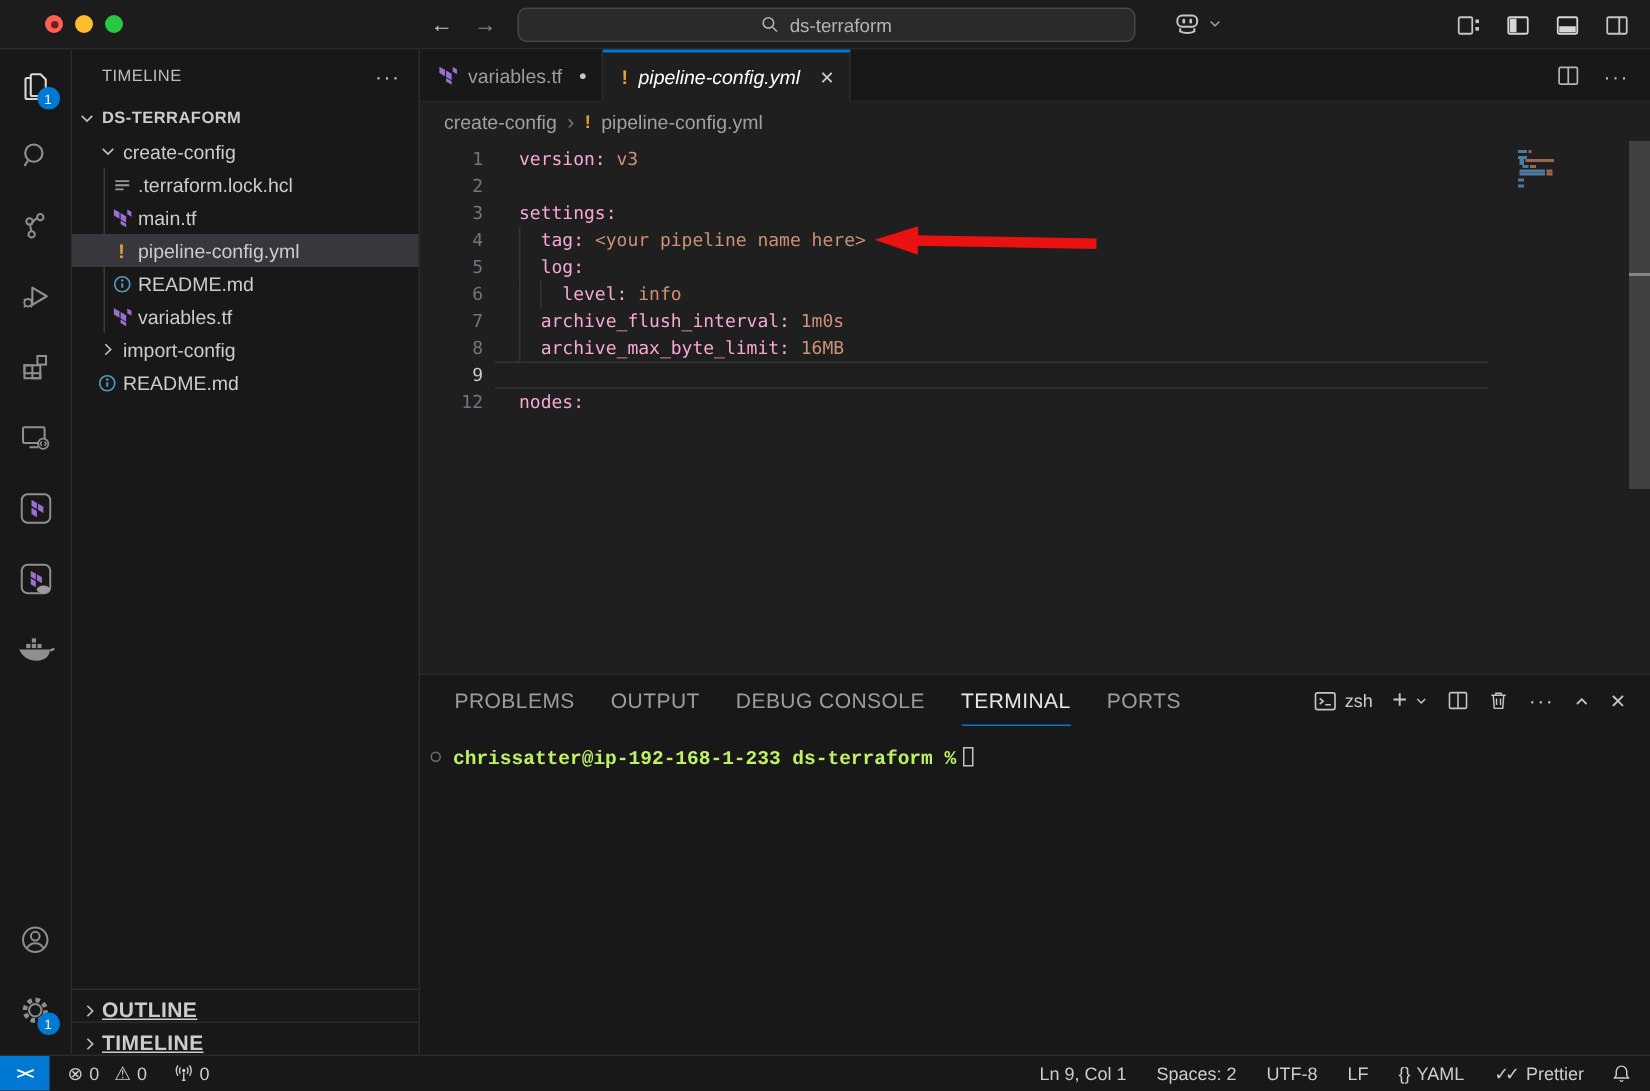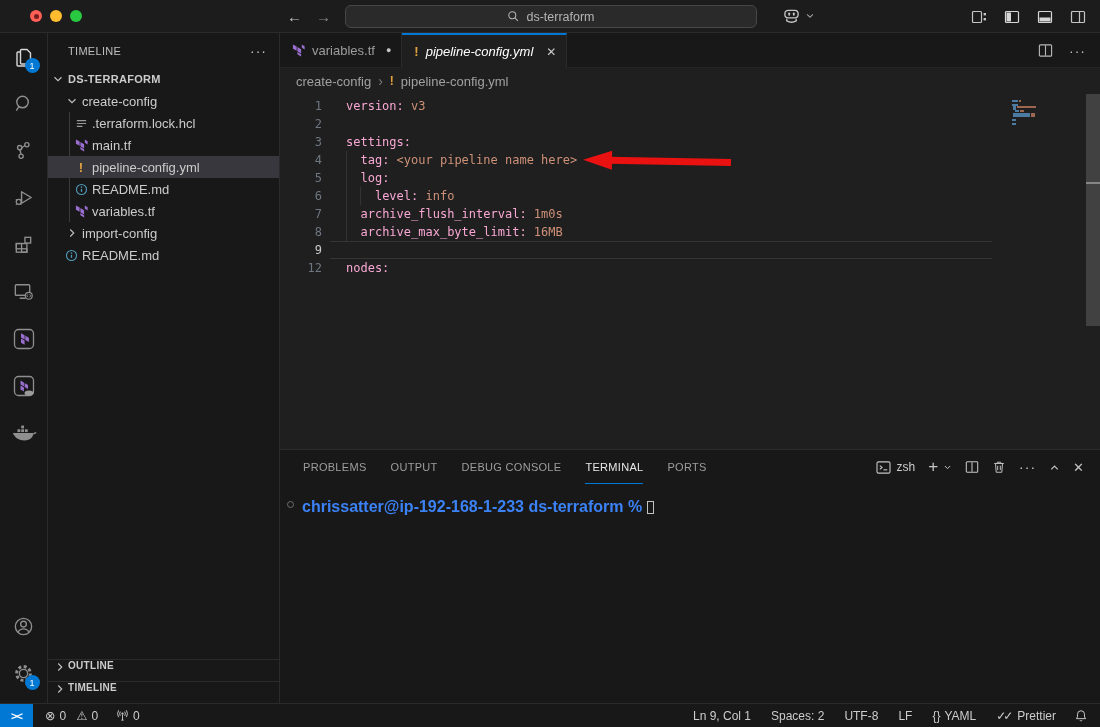--- a/index.html
+++ b/index.html
@@ -42,22 +42,22 @@
   .sb-title { font-size:11px; color:#bfbfbf; letter-spacing:.3px; }
   .sb-more { color:#c0c0c0; font-size:14px; letter-spacing:1px; }
   .tree-row { height:22px; display:flex; align-items:center; font-size:13px; position:relative; cursor:pointer; }
   .tree-row.selected { background:#37373d; }
   .tree-row .chev { width:16px; display:flex; justify-content:center; color:#c0c0c0; }
   .tree-row .ficon { width:18px; display:flex; justify-content:center; align-items:center; font-size:12px; }
   .tree-row .lbl { margin-left:2px; white-space:nowrap; }
   .tree-row.root .lbl { font-weight:700; font-size:11px; letter-spacing:.3px; }
   .tree-row .guideline { position:absolute; left:21px; top:0; bottom:0; width:1px; background:#3a3a3a; }
   .sb-sections { position:absolute; left:0; right:0; bottom:0; }
-  .sb-section { height:22px; border-top:1px solid #2b2b2b; display:flex; align-items:flex-start; padding-left:4px;
-    font-size:10px; font-weight:700; letter-spacing:.3px; color:#cccccc; cursor:pointer; }
+  .sb-section { height:22px; border-top:1px solid #2b2b2b; display:flex; align-items:flex-end; padding-left:4px;
+    font-size:14px; font-weight:700; letter-spacing:.3px; color:#cccccc; cursor:pointer;text-decoration:underline; }
   .warn-glyph { color:#e2a33e; font-weight:700; font-style:normal; }
 
   
   .editorcol { flex:1; display:flex; flex-direction:column; background:#1f1f1f; min-width:0; }
 
   .tabbar { height:35px; background:#181818; display:flex; align-items:stretch; border-bottom:1px solid #252525; position:relative; }
   .tab { display:flex; align-items:center; gap:7px; padding:0 10px 0 12px; font-size:13px;
     border-right:1px solid #2b2b2b; cursor:pointer; position:relative; }
   .tab.inactive { background:#181818; color:#9d9d9d; }
   .tab.active { background:#1f1f1f; color:#ffffff; border-top:2px solid #0078d4; margin-bottom:-1px; }
@@ -83,27 +83,27 @@
   .arrow-annot { position:absolute; left:302px; top:-2px; width:152px; height:22px; z-index:5; }
   .minimap { position:absolute; top:6px; right:18px; width:70px; }
   .mm-row { height:2.1px; position:relative; }
   .mm-block { position:absolute; top:0; height:2px; }
   .vscroll { position:absolute; top:0; right:0; width:14px; height:232px; background:rgba(121,121,121,.38); }
   .vscroll .tick { position:absolute; left:0; right:0; top:88px; height:2px; background:rgba(190,190,190,.55); }
 
   
   .panel { height:254px; background:#181818; border-top:1px solid #2b2b2b; position:relative; }
   .panel-tabs { height:34px; display:flex; align-items:center; padding-left:23px; gap:24px; }
-  .ptab { font-size:11px; letter-spacing:.3px; color:#9d9d9d; height:34px; display:flex; align-items:center; cursor:pointer; }
+  .ptab { font-size:14px; letter-spacing:.3px; color:#9d9d9d; height:34px; display:flex; align-items:center; cursor:pointer; }
   .ptab.active { color:#e7e7e7; box-shadow:inset 0 -1px 0 #0078d4; }
   .panel-actions { position:absolute; right:16px; top:0; height:34px; display:flex; align-items:center; gap:13px; color:#c5c5c5; }
   .pa-group { display:flex; align-items:center; gap:5px; }
   .shell-label { font-size:12px; color:#cccccc; }
-  .terminal-body { position:relative; padding:14px 0 0 22px; font-family:Liberation Sans, sans-serif;
-    font-size:16px; color:#3b82f6; font-weight:700; }
+  .terminal-body { position:relative; padding:14px 0 0 22px; font-family:Liberation Mono, monospace;
+    font-size:13px; color:#bef264; font-weight:700; }
   .term-decoration { position:absolute; left:7px; top:17px; width:7px; height:7px; border:1px solid #6e6e6e; border-radius:50%; }
   .term-cursor { display:inline-block; width:7px; height:13px; border:1px solid #c2c2c2; vertical-align:-2px; margin-left:5px; }
 
   
   .statusbar { height:24px; background:#181818; border-top:1px solid #2b2b2b;
     display:flex; align-items:center; color:#cccccc; font-size:12px; position:relative; }
   .remote { width:33px; height:24px; background:#0078d4; color:#fff; display:flex; align-items:center;
     justify-content:center; font-size:11px; font-weight:700; letter-spacing:-1px; cursor:pointer; }
   .sb-item { display:flex; align-items:center; gap:4px; cursor:pointer; padding:0 2px; }
   .sb-left { display:flex; align-items:center; gap:14px; margin-left:10px; }

